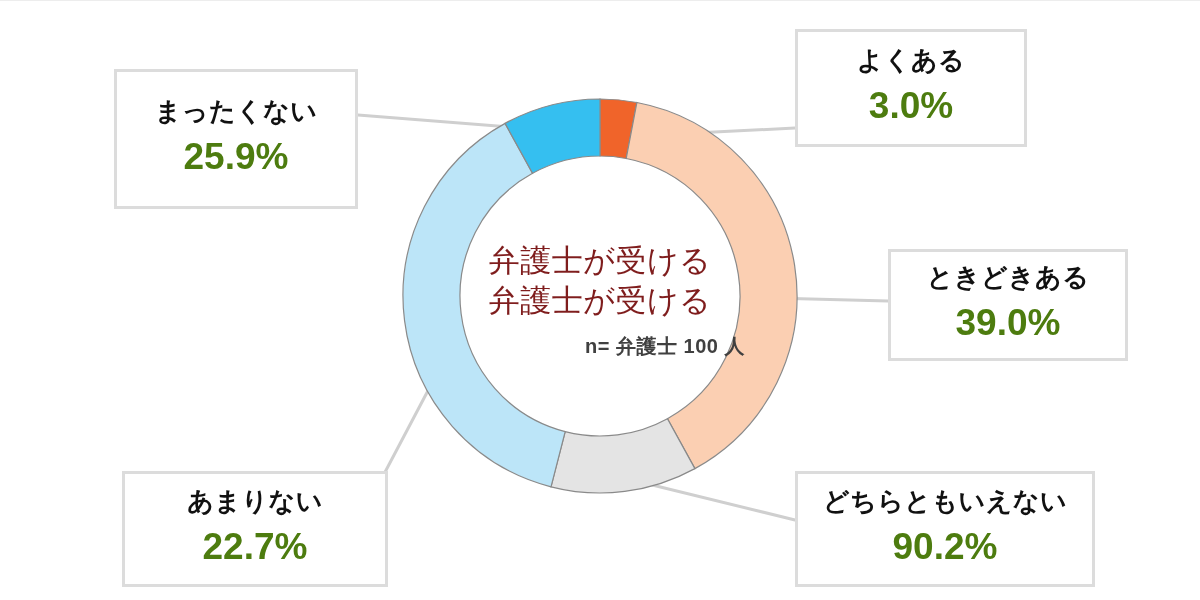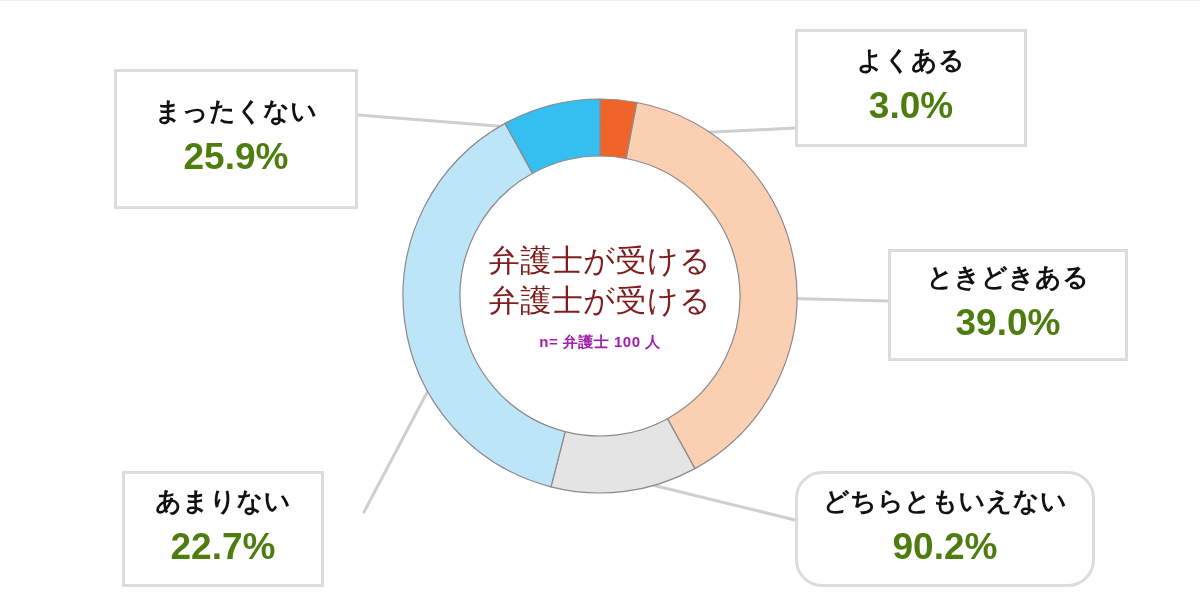--- a/index.html
+++ b/index.html
@@ -49,24 +49,25 @@
   }
   .center-title {
     font-size: 31px;
     font-weight: normal;
     color: #7f1d1d;
     line-height: 1.28;
     letter-spacing: 0.5px;
   }
   .center-n {
     margin-top: 13px;
-    font-size: 15px;
+    font-size: 20px;
     font-weight: bold;
-    color: #a21caf;
+    color: #404040;
     letter-spacing: 0.5px;
+    text-align: right;
   }
 
   
   .callout {
     position: absolute;
     background: #ffffff;
     border: 3px solid #dcdcdc;
     box-sizing: border-box;
     text-align: center;
     padding: 6px 10px 10px 10px;
@@ -87,22 +88,22 @@
     font-weight: bold;
     color: #4d7c0f;
     line-height: 1.1;
     letter-spacing: 0px;
     margin-top: 10px;
   }
 
   
   #callout-0 { left: 795px; top:  28px; width: 232px; height: 118px; }
   #callout-1 { left: 888px; top: 248px; width: 240px; height: 112px; }
-  #callout-2 { left: 795px; top: 470px; width: 300px; height: 116px; border-radius: 27px; }
-  #callout-3 { left: 122px; top: 470px; width: 202px; height: 116px; }
+  #callout-2 { left: 795px; top: 470px; width: 300px; height: 116px; }
+  #callout-3 { left: 122px; top: 470px; width: 266px; height: 116px; }
   #callout-4 { left: 114px; top:  68px; width: 244px; height: 140px; }
 </style>
 </head>
 <body>
 
 <div id="canvas">
 
   <svg id="leaders" viewBox="0 0 1200 600">
     <g stroke="#CFCFCF" stroke-width="3" fill="none" stroke-linecap="round">
 

